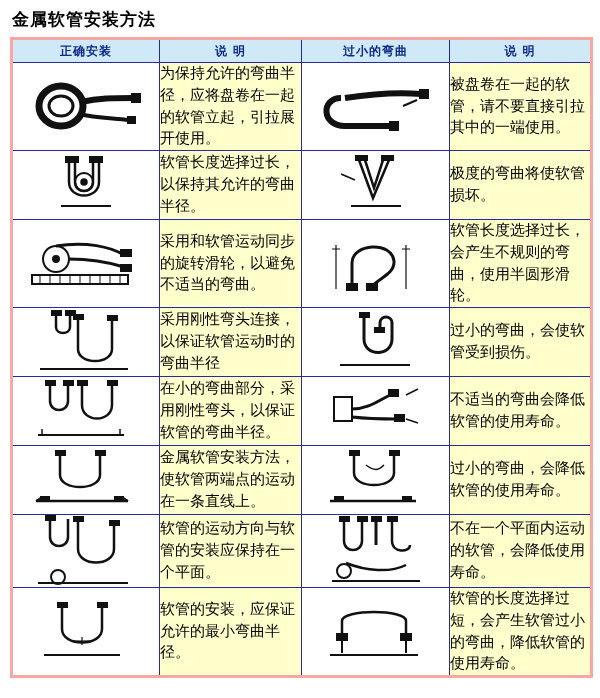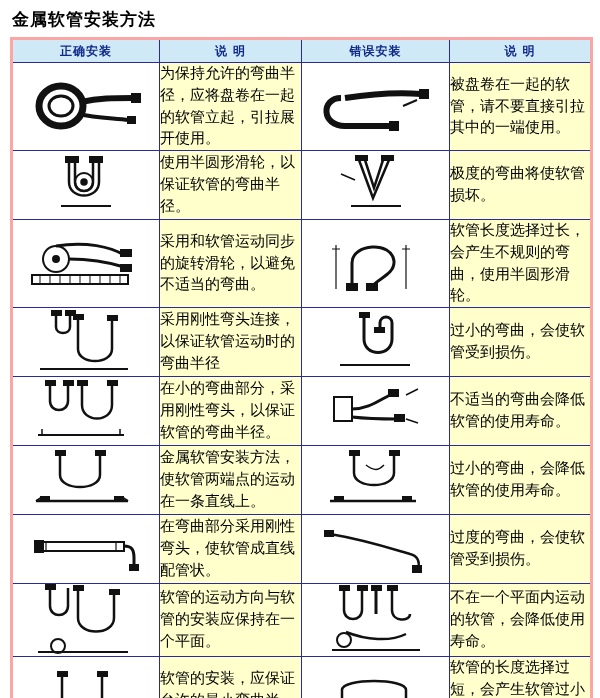--- a/index.html
+++ b/index.html
@@ -80,21 +80,21 @@
     <colgroup>
       <col class="c1">
         <col class="c2">
         <col class="c3">
         <col class="c4">
     </colgroup>
     <thead>
       <tr>
         <th>正确安装</th>
         <th>说  明</th>
-        <th>错误安装</th>
+        <th>过小的弯曲</th>
         <th>说  明</th>
       </tr>
     </thead>
     <tbody>
 
       <tr class="row-body">
         <td class="img-cell">
           <svg width="130" height="62" viewBox="0 0 130 62">
             <g class="fig" stroke-width="2">
               <ellipse cx="40" cy="30" rx="22" ry="20" stroke="#111" stroke-width="7"></ellipse>
@@ -128,21 +128,21 @@
               <path d="M48 8 L48 28 C48 46, 78 46, 78 28 L78 8"></path>
               <path d="M54 8 L54 28 C54 40, 72 40, 72 28 L72 8"></path>
               <circle cx="63" cy="28" r="9" stroke-width="2"></circle>
               <circle cx="63" cy="28" r="2.5" fill="#111"></circle>
               <rect x="44" y="2" width="14" height="7" fill="#111" stroke="none"></rect>
               <rect x="68" y="2" width="14" height="7" fill="#111" stroke="none"></rect>
               <path d="M40 52 L90 52" stroke-width="2"></path>
             </g>
           </svg>
         </td>
-        <td class="desc-cell">使用半圆形滑轮，以保证软管的弯曲半径。</td>
+        <td class="desc-cell">软管长度选择过长，以保持其允许的弯曲半径。</td>
         <td class="img-cell">
           <svg width="130" height="62" viewBox="0 0 130 62">
             <g class="fig" stroke-width="2.5" stroke="#111">
               <path d="M48 6 L62 44 L78 6"></path>
               <path d="M54 6 L63 34 L72 6"></path>
               <rect x="44" y="1" width="13" height="6" fill="#111" stroke="none"></rect>
               <rect x="70" y="1" width="13" height="6" fill="#111" stroke="none"></rect>
               <path d="M40 52 L90 52" stroke-width="2"></path>
               <path d="M30 20 L44 26" stroke-width="1.5"></path>
             </g>
@@ -265,44 +265,20 @@
               <path d="M24 52 L110 52" stroke-width="2.5"></path>
               <rect x="28" y="47" width="10" height="6" fill="#111" stroke="none"></rect>
               <rect x="96" y="47" width="10" height="6" fill="#111" stroke="none"></rect>
               <path d="M60 16 C 68 22, 72 22, 78 16" stroke-width="1.5"></path>
             </g>
           </svg>
         </td>
         <td class="desc-cell">过小的弯曲，会降低软管的使用寿命。</td>
       </tr>
 
-      <tr class="row-body">
-        <td class="img-cell">
-          <svg width="140" height="58" viewBox="0 0 140 58">
-            <g class="fig" stroke="#111" stroke-width="2">
-              <rect x="26" y="22" width="82" height="9"></rect>
-              <path d="M30 22 L30 31 M100 22 L100 31" stroke-width="1.2"></path>
-              <path d="M108 26 C 116 26, 118 30, 118 38 L118 46" stroke-width="3"></path>
-              <rect x="113" y="44" width="10" height="7" fill="#111" stroke="none"></rect>
-              <rect x="18" y="20" width="10" height="13" fill="#111" stroke="none"></rect>
-            </g>
-          </svg>
-        </td>
-        <td class="desc-cell">在弯曲部分采用刚性弯头，使软管成直线配管状。</td>
-        <td class="img-cell">
-          <svg width="140" height="58" viewBox="0 0 140 58">
-            <g class="fig" stroke="#111" stroke-width="2.5">
-              <path d="M24 14 C 60 20, 90 30, 104 34 C 112 36, 114 42, 112 48"></path>
-              <rect x="18" y="10" width="10" height="7" fill="#111" stroke="none"></rect>
-              <rect x="106" y="45" width="10" height="8" fill="#111" stroke="none"></rect>
-            </g>
-          </svg>
-        </td>
-        <td class="desc-cell">过度的弯曲，会使软管受到损伤。</td>
-      </tr>
 
       <tr class="row-body">
         <td class="img-cell">
           <svg width="140" height="72" viewBox="0 0 140 72">
             <g class="fig" stroke="#111" stroke-width="2.5">
               <path d="M34 4 L34 22 C34 34, 52 34, 52 22 L52 4"></path>
               <rect x="29" y="0" width="11" height="6" fill="#111" stroke="none"></rect>
               <path d="M62 6 L62 34 C62 52, 98 52, 98 34 L98 10"></path>
               <rect x="57" y="1" width="11" height="6" fill="#111" stroke="none"></rect>
               <rect x="93" y="5" width="11" height="6" fill="#111" stroke="none"></rect>

